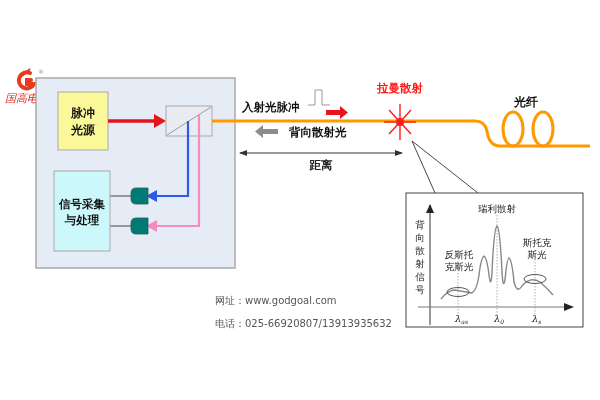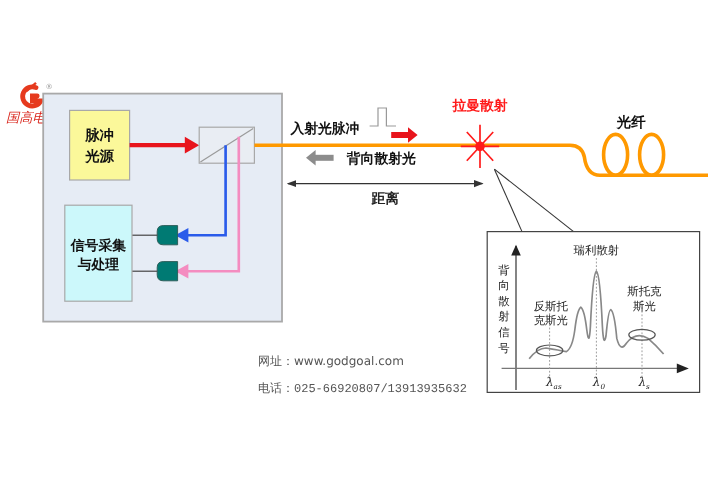--- a/index.html
+++ b/index.html
@@ -145,13 +145,13 @@
 
     <g class="serif" fill="#222" font-style="italic">
       <text x="455" y="322" font-size="10"><tspan>λ</tspan><tspan font-size="6" dy="2">as</tspan></text>
       <text x="494" y="322" font-size="10"><tspan>λ</tspan><tspan font-size="6" dy="2">0</tspan></text>
       <text x="532" y="322" font-size="10"><tspan>λ</tspan><tspan font-size="6" dy="2">s</tspan></text>
     </g>
   </g>
 </svg>
 
 <div class="contact" style="top:294px;">网址：www.godgoal.com</div>
-<div class="contact" style="top:317px;font-family:Liberation Mono, monospace;">电话：025-66920807/13913935632</div>
+<div class="contact" style="top:317px;">电话：025-66920807/13913935632</div>
 
 </body></html>

